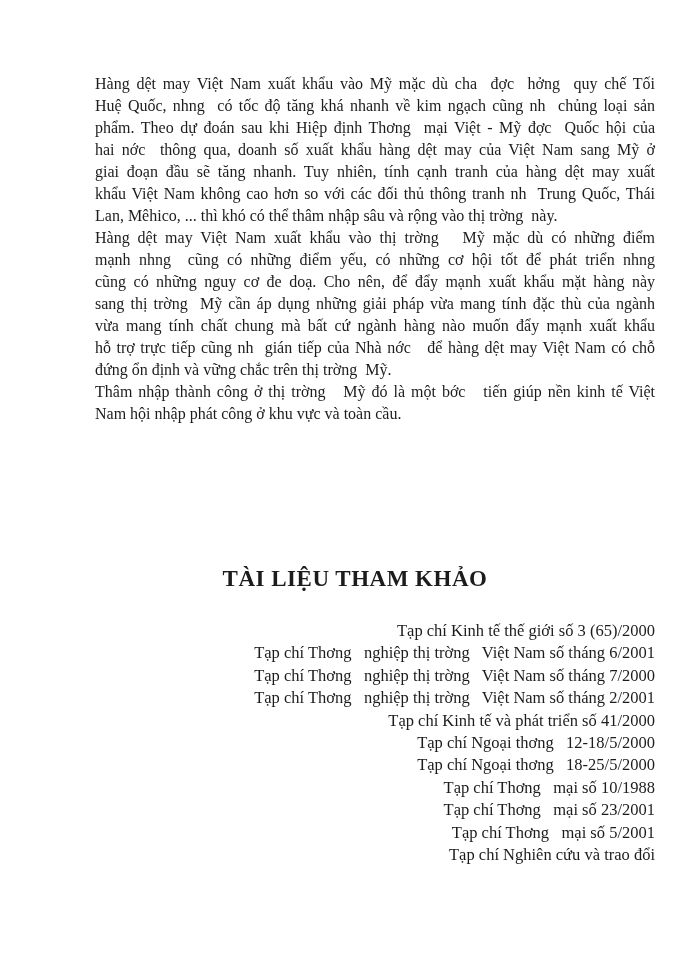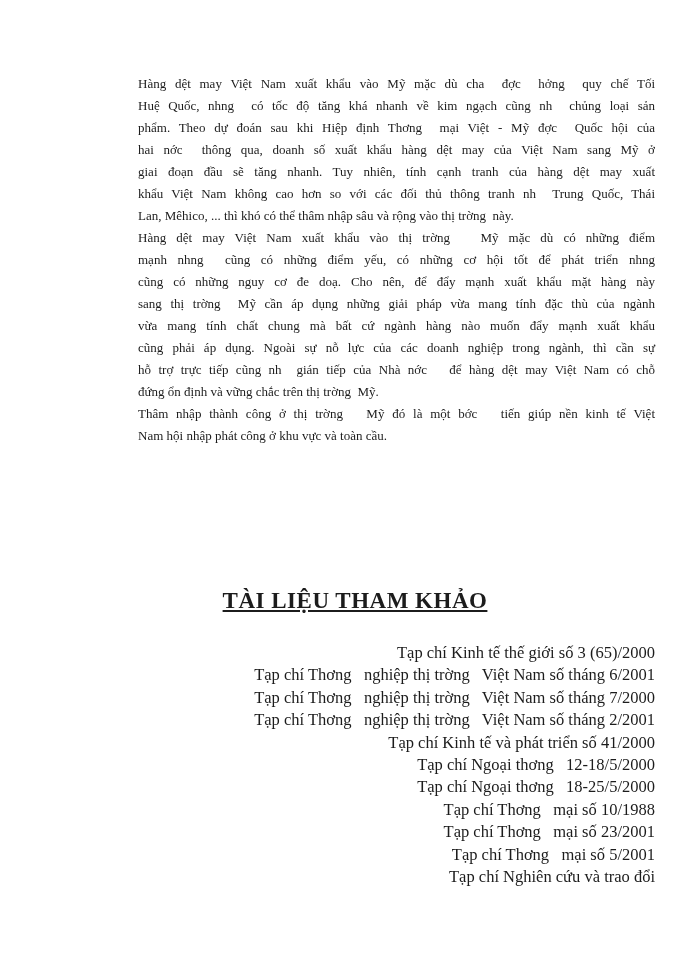--- a/index.html
+++ b/index.html
@@ -12,40 +12,38 @@
     width: 700px;
     height: 960px;
     background: #ffffff;
     box-sizing: border-box;
     padding: 73px 45px 0 95px;
     overflow: hidden;
     font-family: "Liberation Serif", "DejaVu Serif", serif;
     color: #1c1c1c;
   }
   .body-text {
-    font-size: 13px;
+    font-size: 16px;
     line-height: 22px;
-    margin-left: 43px;
   }
   .line {
     white-space: pre-wrap;
     text-align: justify;
     text-align-last: justify;
   }
   .line.last {
     text-align-last: left;
   }
   .ref-heading {
     font-size: 23px;
     font-weight: bold;
     line-height: 30px;
     text-align: center;
     letter-spacing: 0.5px;
     margin: 139px 40px 0 0; 
-    text-decoration: underline;
   }
   .ref-list {
     margin-top: 26px;
     font-size: 16.5px;
     line-height: 22.4px;
   }
   .ref-item {
     white-space: pre-wrap;
     text-align: right;
   }
@@ -66,21 +64,20 @@
       <div class="line">khẩu Việt Nam không cao hơn so với các đối thủ thông tranh nh  Trung Quốc, Thái</div>
       <div class="line last">Lan, Mêhico, ... thì khó có thể thâm nhập sâu và rộng vào thị trờng  này.</div>
     </div>
 
     <div class="para">
       <div class="line">Hàng dệt may Việt Nam xuất khẩu vào thị trờng   Mỹ mặc dù có những điểm</div>
       <div class="line">mạnh nhng  cũng có những điểm yếu, có những cơ hội tốt để phát triển nhng</div>
       <div class="line">cũng có những nguy cơ đe doạ. Cho nên, để đẩy mạnh xuất khẩu mặt hàng này</div>
       <div class="line">sang thị trờng  Mỹ cần áp dụng những giải pháp vừa mang tính đặc thù của ngành</div>
       <div class="line">vừa mang tính chất chung mà bất cứ ngành hàng nào muốn đẩy mạnh xuất khẩu</div>
-      <div class="line">cũng phải áp dụng. Ngoài sự nỗ lực của các doanh nghiệp trong ngành, thì cần sự</div>
       <div class="line">hỗ trợ trực tiếp cũng nh  gián tiếp của Nhà nớc   để hàng dệt may Việt Nam có chỗ</div>
       <div class="line last">đứng ổn định và vững chắc trên thị trờng  Mỹ.</div>
     </div>
 
     <div class="para">
       <div class="line">Thâm nhập thành công ở thị trờng   Mỹ đó là một bớc   tiến giúp nền kinh tế Việt</div>
       <div class="line last">Nam hội nhập phát công ở khu vực và toàn cầu.</div>
     </div>
 
   </div>

